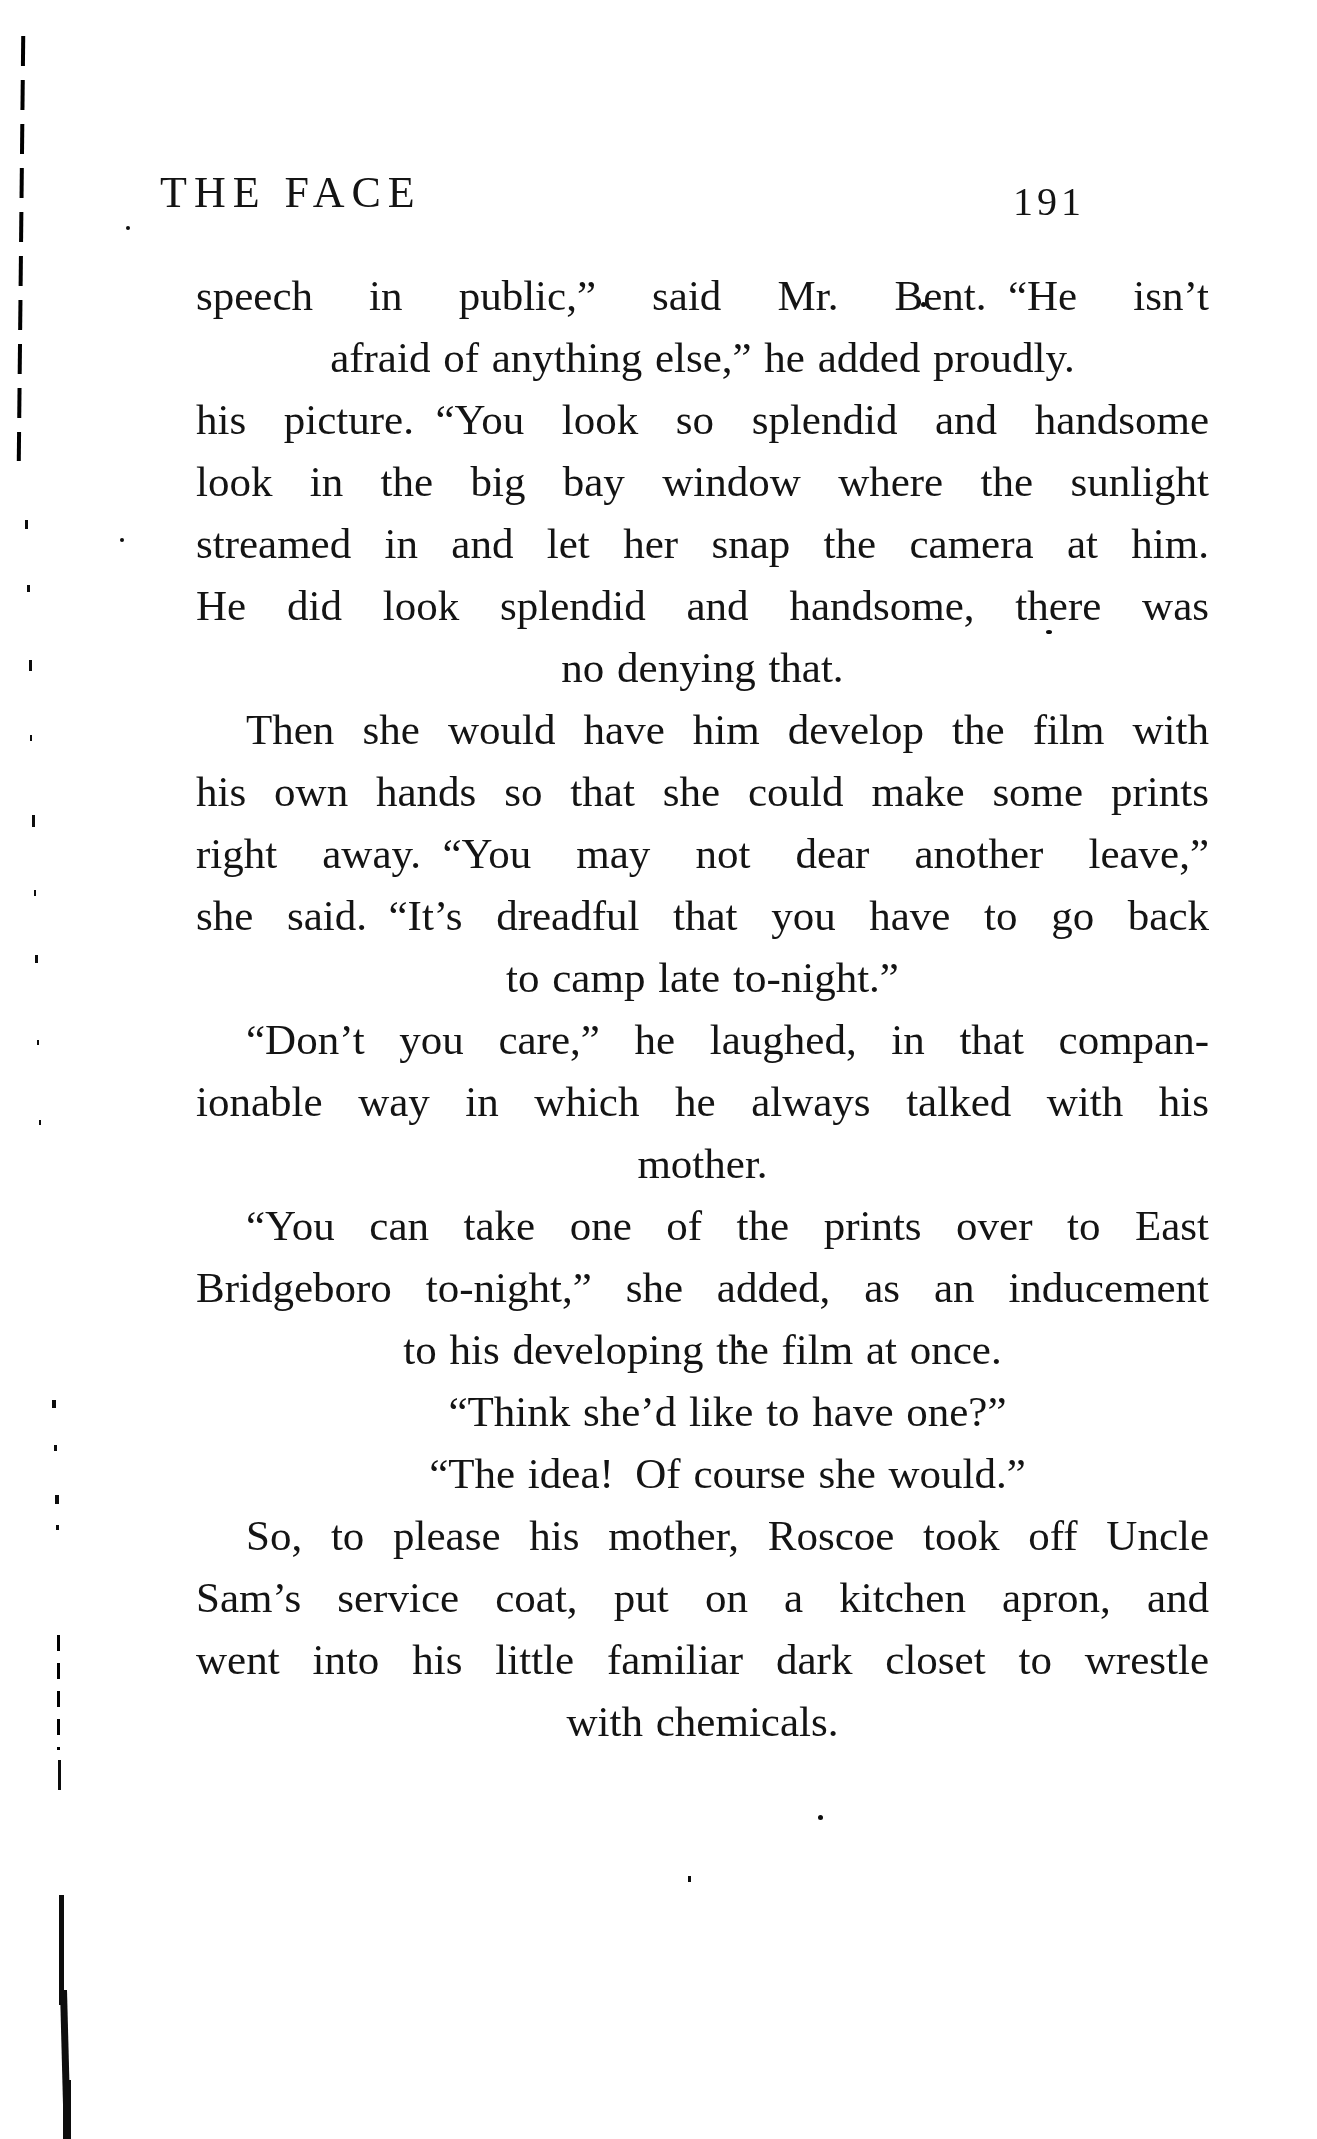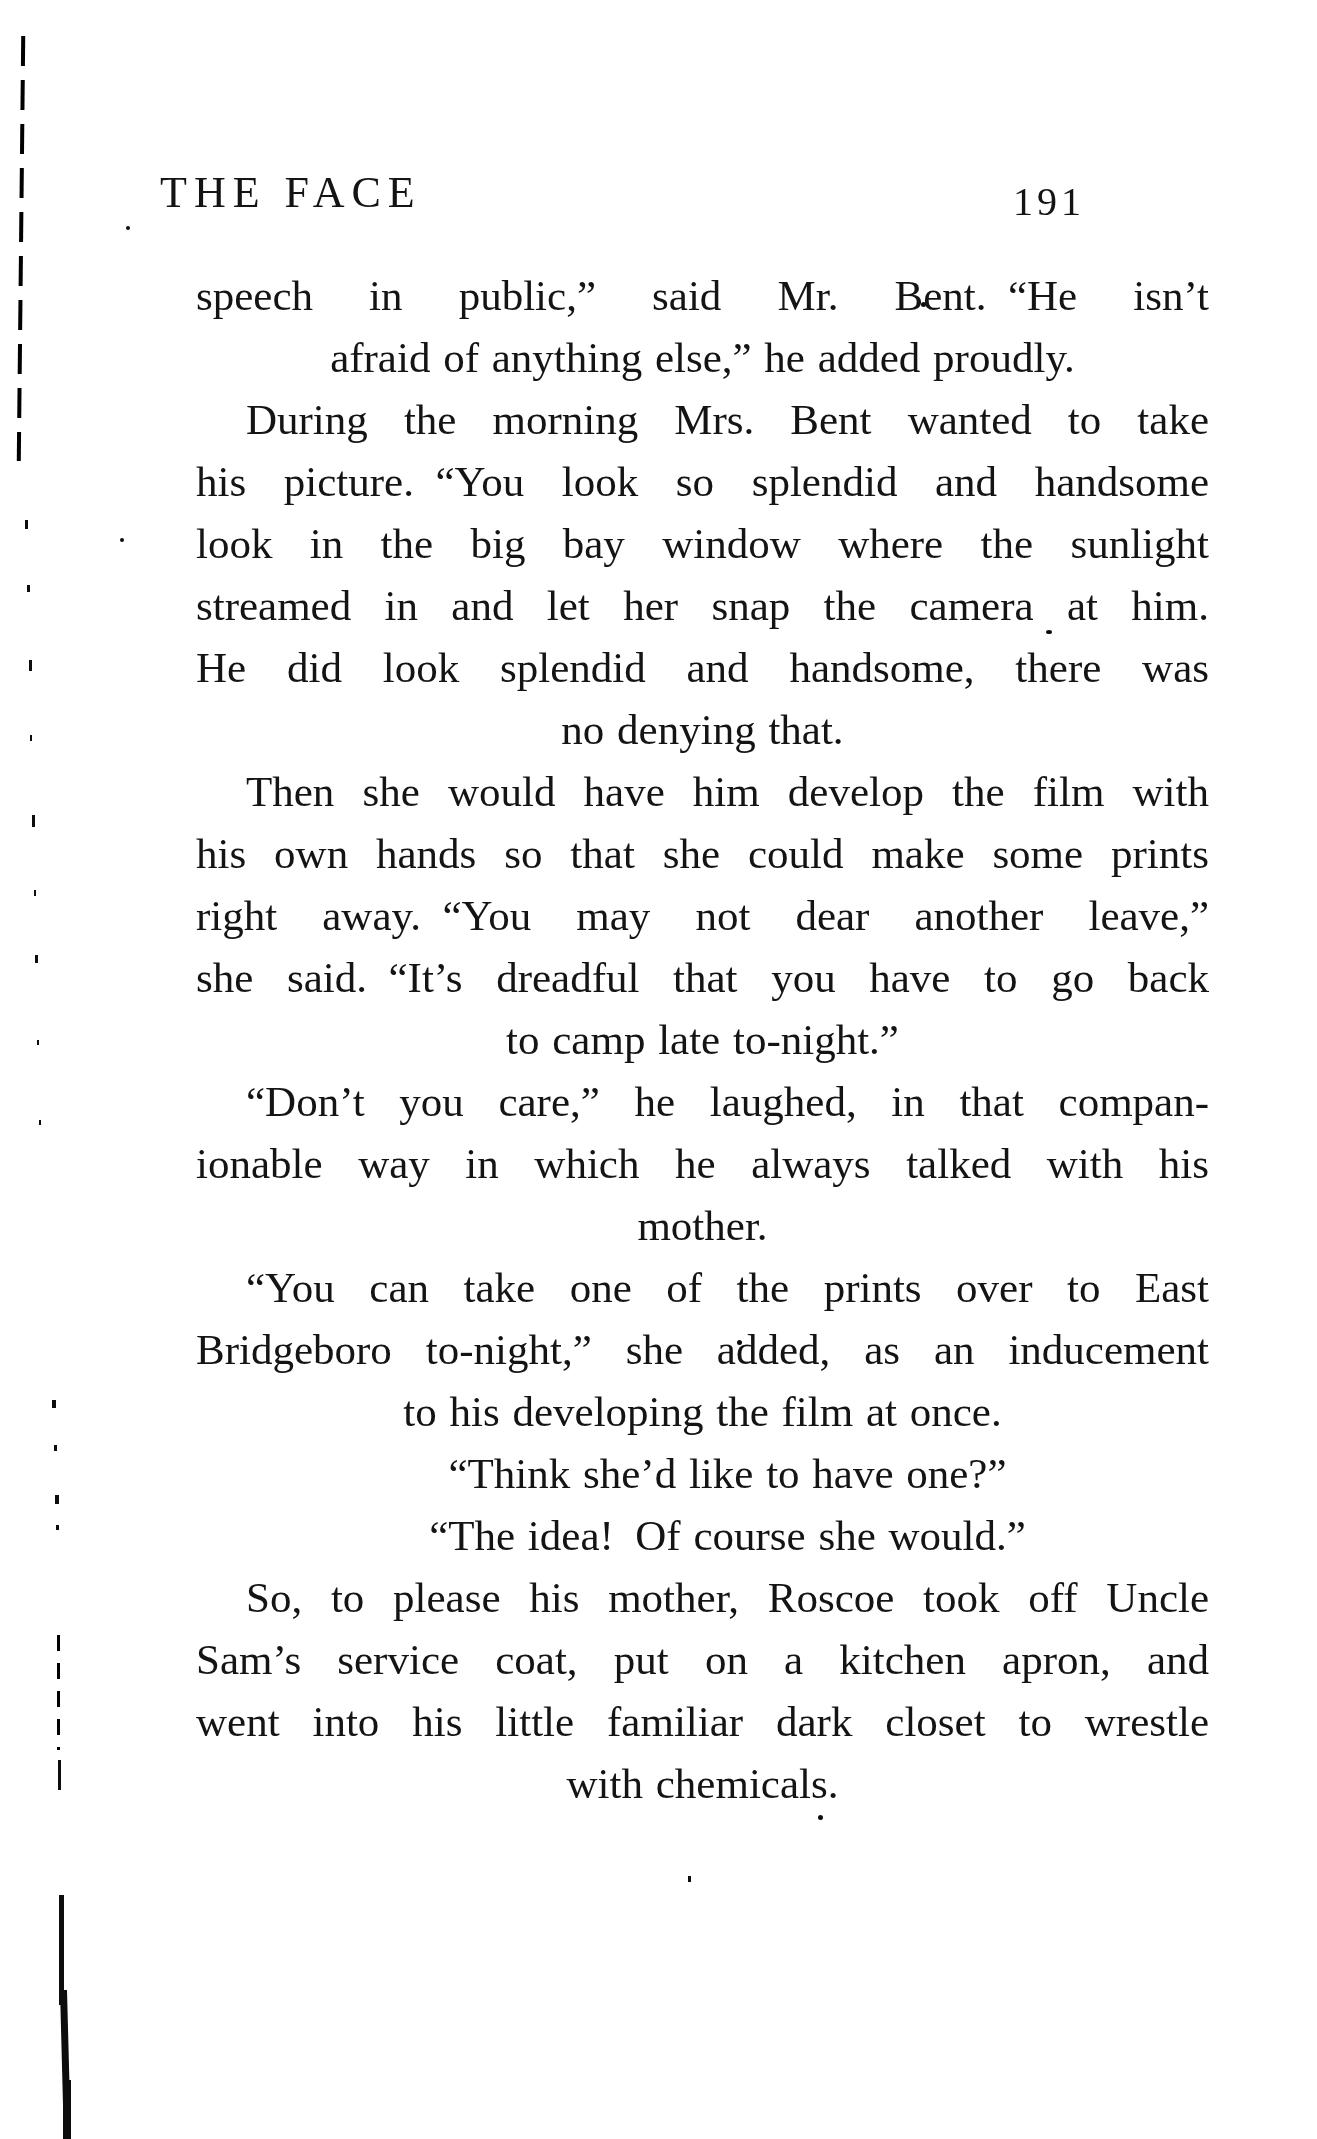--- a/index.html
+++ b/index.html
@@ -87,21 +87,20 @@
 <div class="page" style="background: rgb(255, 255, 255); color: rgb(20, 20, 20);">
 
   <div class="running-head">
     <span class="head-title">THE FACE</span>
     <span class="folio">191</span>
   </div>
 
   <div class="text-block">
       <div class="line just">speech in public,” said Mr. Bent. “He isn’t</div>
       <div class="line">afraid of anything else,” he added proudly.</div>
-      <div class="line indent just">During the morning Mrs. Bent wanted to take</div>
       <div class="line just">his picture. “You look so splendid and handsome</div>
       <div class="line just">look in the big bay window where the sunlight</div>
       <div class="line just">streamed in and let her snap the camera at him.</div>
       <div class="line just">He did look splendid and handsome, there was</div>
       <div class="line">no denying that.</div>
       <div class="line indent just">Then she would have him develop the film with</div>
       <div class="line just">his own hands so that she could make some prints</div>
       <div class="line just">right away. “You may not dear another leave,”</div>
       <div class="line just">she said. “It’s dreadful that you have to go back</div>
       <div class="line">to camp late to-night.”</div>

